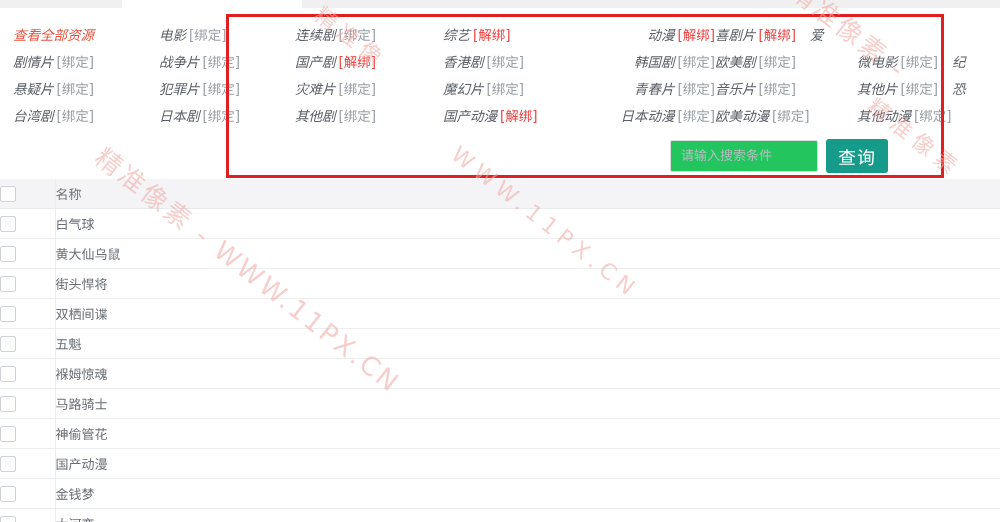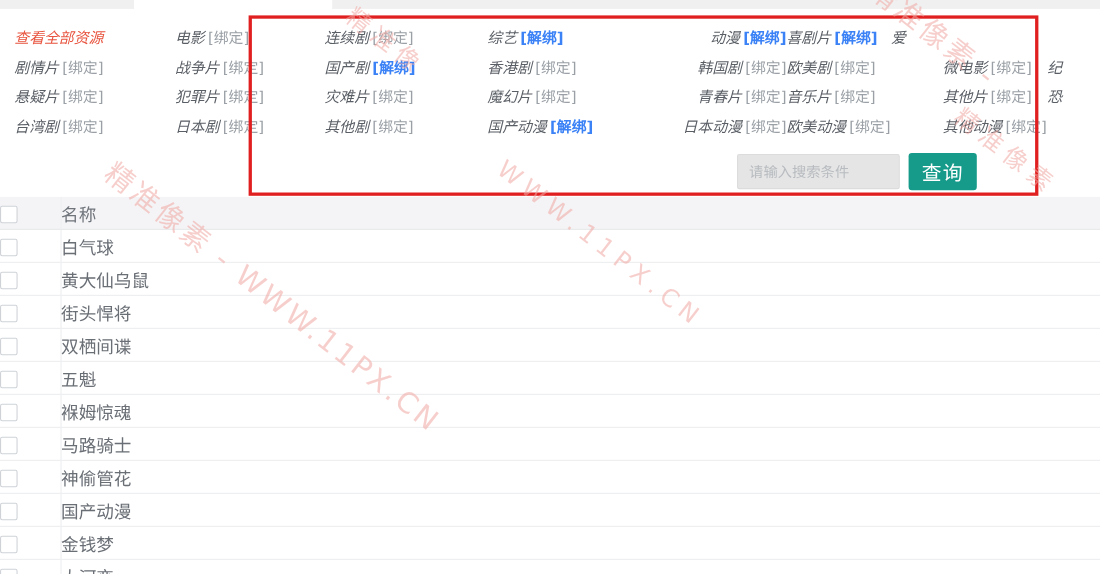--- a/index.html
+++ b/index.html
@@ -62,21 +62,21 @@
   .cat-cell {
     flex: 0 0 auto;
     white-space: nowrap;
     font-size: 13.5px;
     line-height: 27px;
     overflow: hidden;
   }
   .cat-cell .cname { color: #5a5f66; font-style: italic; }
   .cat-cell .cname.hl { color: #e8543f; }
   .cat-cell .act { color: #9aa0a6; margin-left: 3px; }
-  .cat-cell .act.unbind { color: #3b82f6; font-weight: bold; }
+  .cat-cell .act.unbind { color: #ef4444; }
 
   
   .c0 { width: 146px; padding-left: 13px; }
   .c1 { width: 136px; }
   .c2 { width: 148px; }
   .c3 { width: 140px; }
   .c4 { width: 132px; text-align: right; }
   .c5 { width: 142px; }
   .c6 { width: 95px; }
   .c7 { width: 58px; }
@@ -91,25 +91,25 @@
     justify-content: flex-end;
     align-items: center;
     padding-right: 56px;
     box-sizing: border-box;
   }
   .search-input {
     width: 148px;
     height: 32px;
     border: 1px solid #dcdcdc;
     border-radius: 2px;
-    background: #e5e5e5;
+    background: #22c55e;
     padding: 0 10px;
     font-size: 13px;
     color: #555;
-    font-family: Liberation Sans, sans-serif;
+    font-family: Liberation Mono, monospace;
     box-sizing: border-box;
     outline: none;
   }
   .search-input::placeholder { color: #b8bcc0; }
   .search-btn {
     margin-left: 8px;
     width: 62px;
     height: 34px;
     background: #169b8a;
     color: #ffffff;
@@ -148,21 +148,21 @@
     width: 1000px;
     border-collapse: collapse;
     table-layout: fixed;
   }
   table.datatbl th,
   table.datatbl td {
     height: 29px;
     padding: 0;
     font-weight: normal;
     text-align: left;
-    font-size: 16px;
+    font-size: 13px;
     color: #6a6f76;
     border-bottom: 1px solid #edeef0;
     vertical-align: middle;
   }
   table.datatbl thead th {
     background: #f4f4f6;
     color: #70757c;
     border-bottom: 1px solid #e8e9eb;
   }
   .col-chk { width: 55px; }

